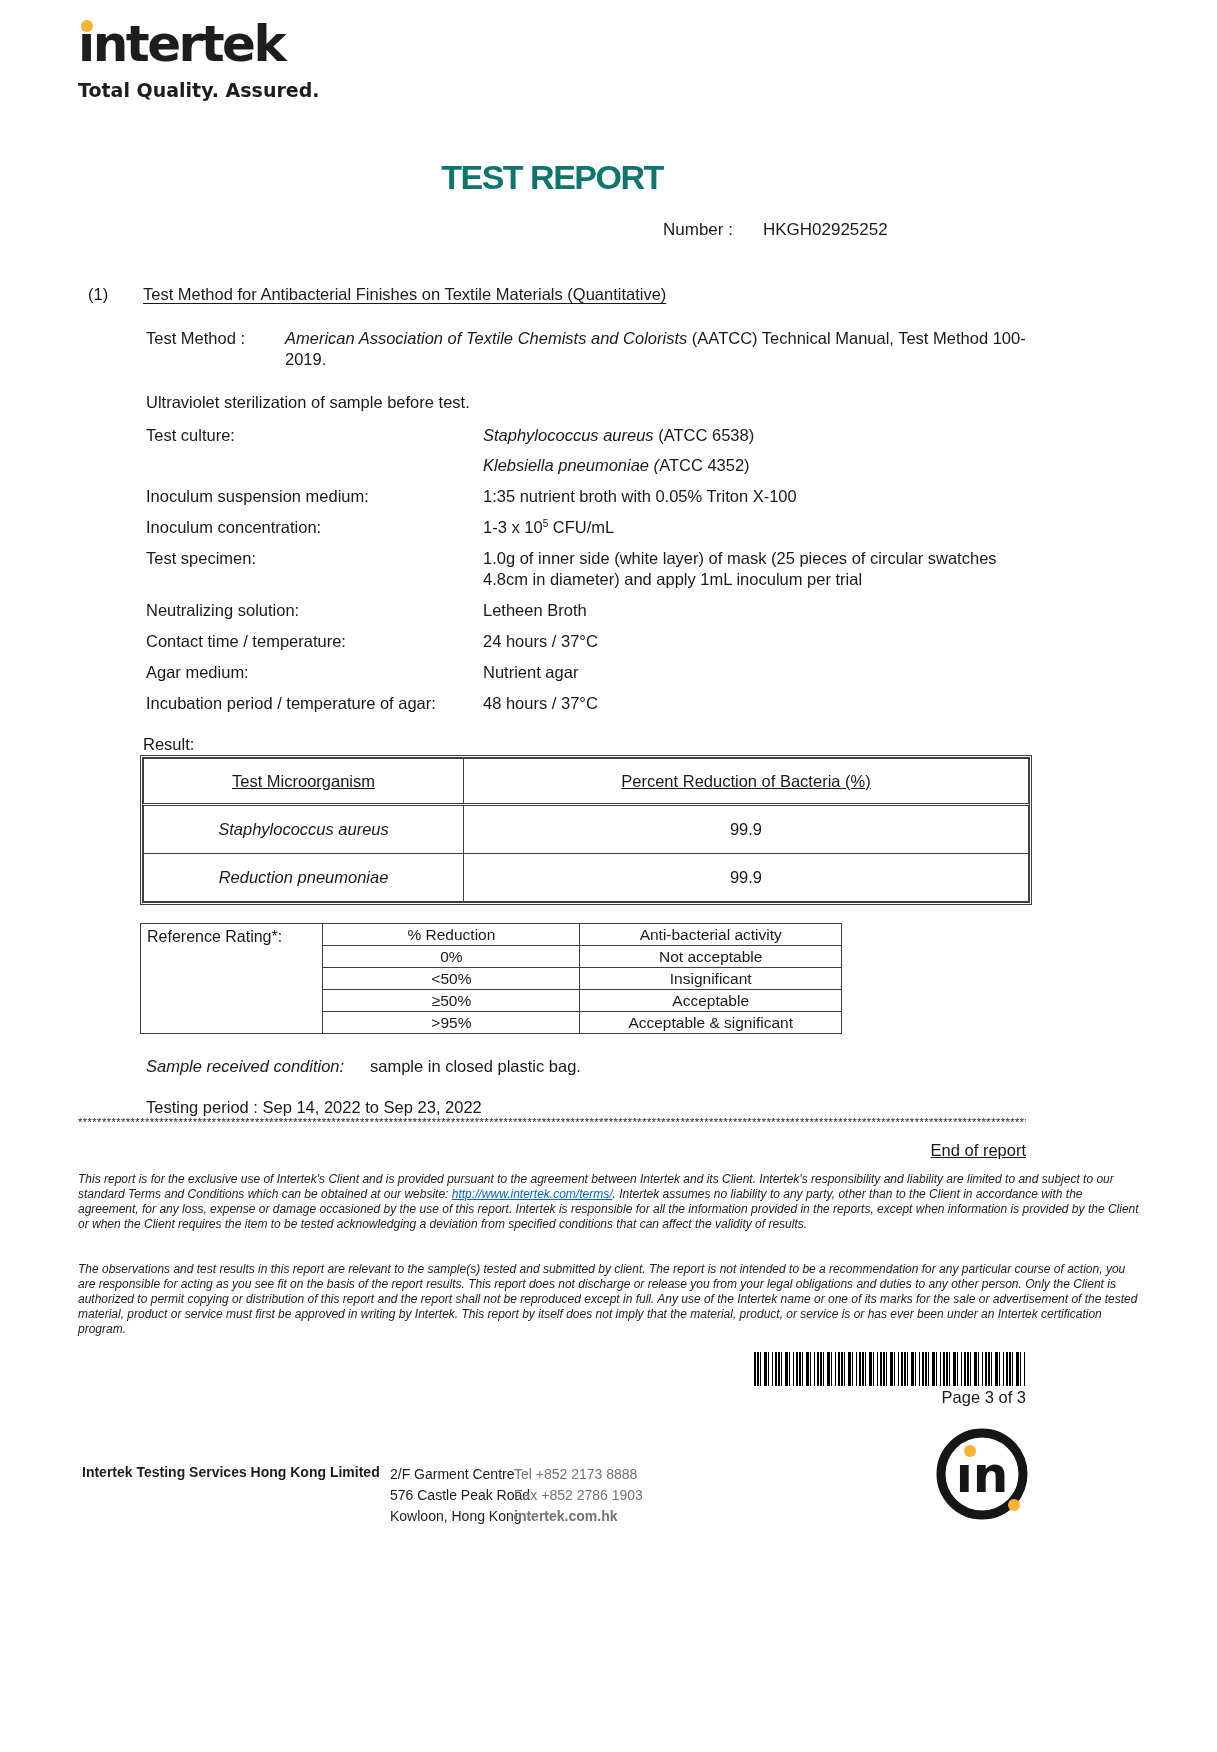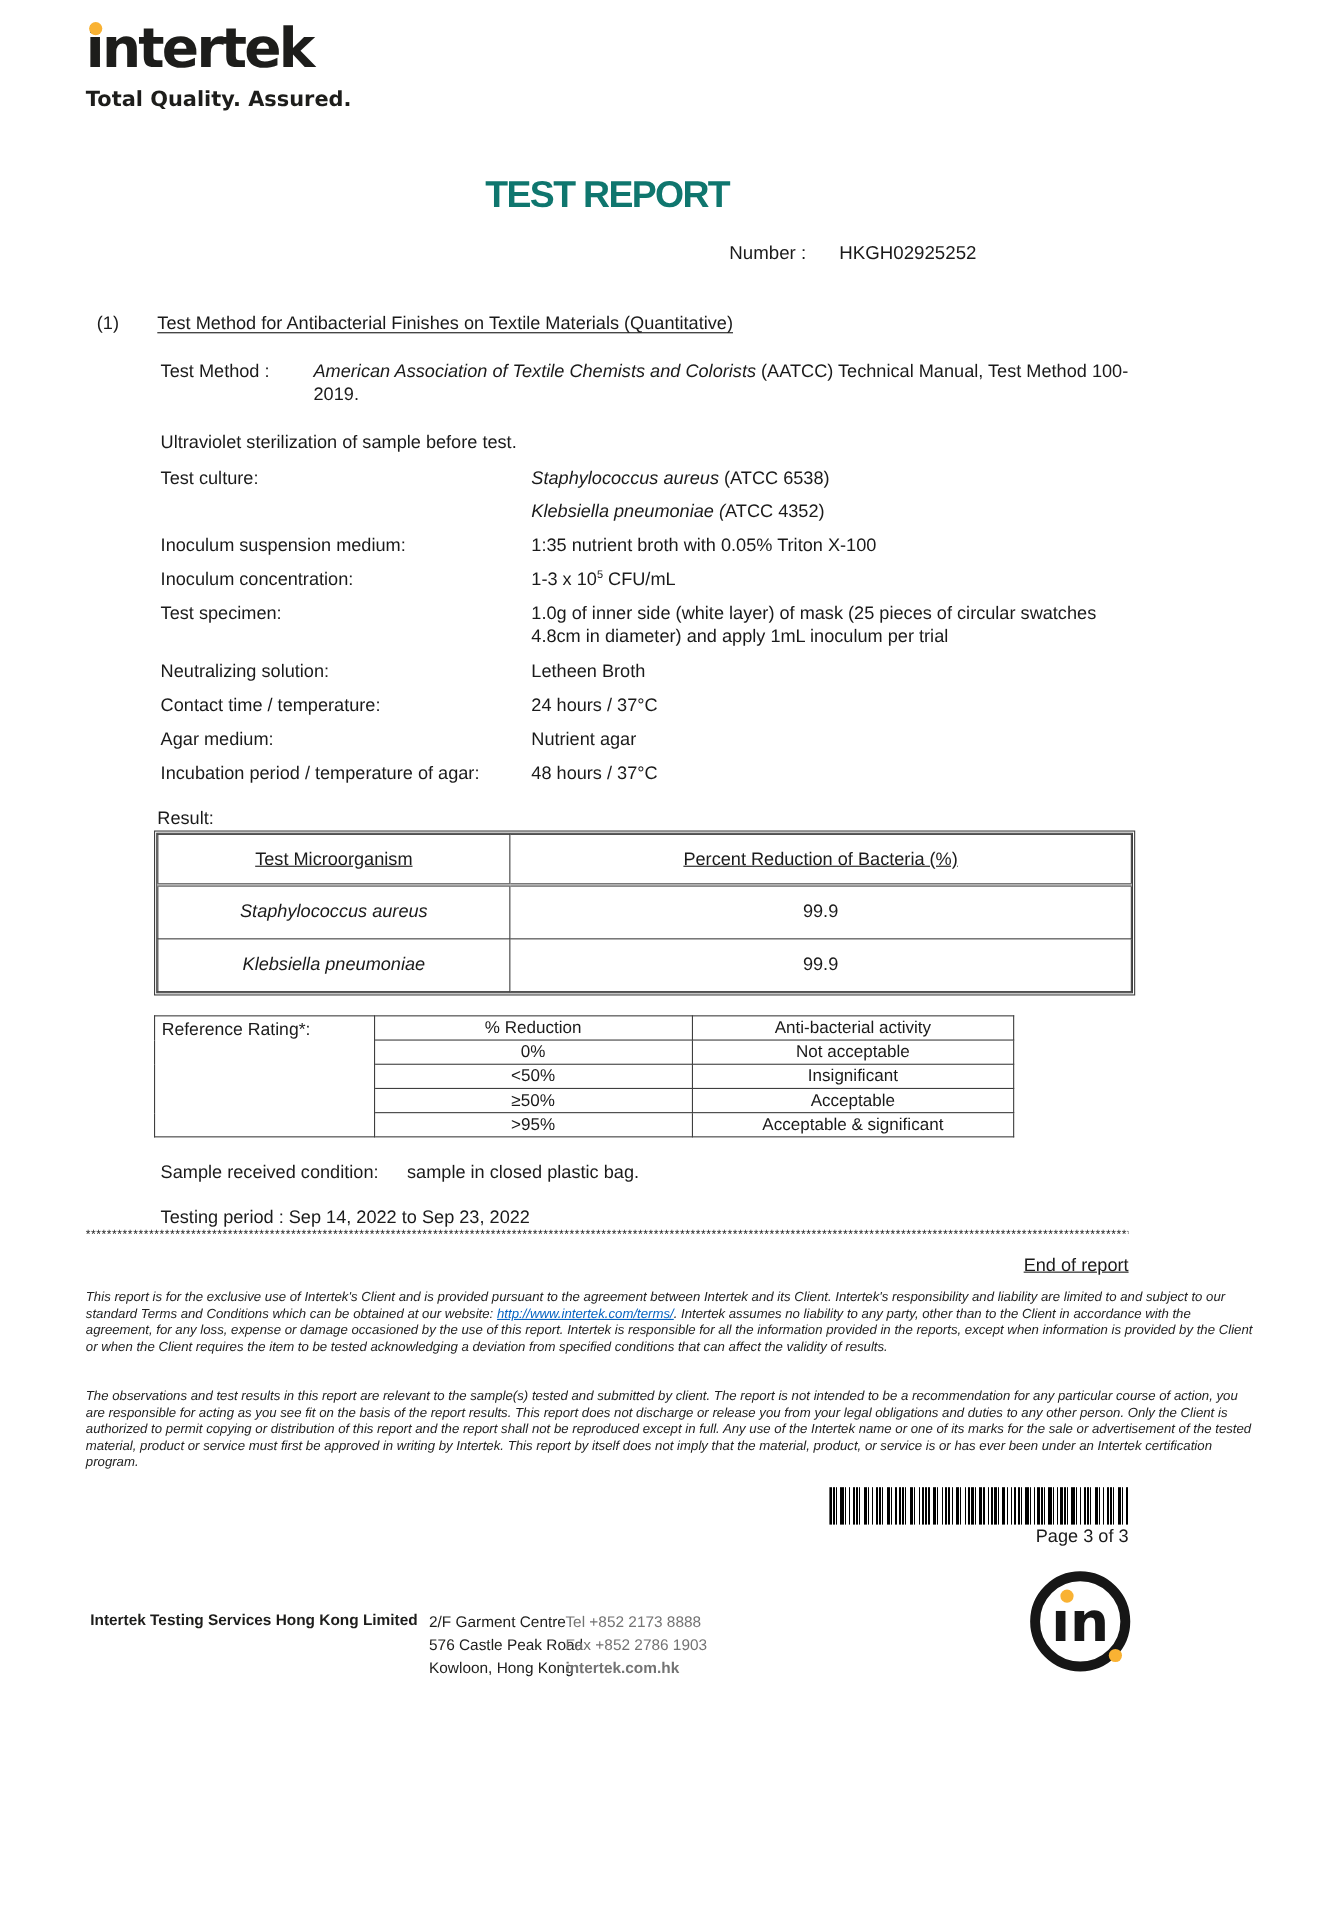--- a/index.html
+++ b/index.html
@@ -43,29 +43,29 @@
   sup{font-size:10px;line-height:0;}
 
   .result-label{margin-left:65px;margin-top:20px;}
   .rwrap{margin-left:62px;width:886px;border:3px double #3f3f3f;margin-top:0;}
   .rtable{border-collapse:collapse;width:100%;font-size:16.5px;}
   .rtable th{border:1px solid #3f3f3f;border-bottom:3px double #3f3f3f;height:42px;
              font-weight:normal;text-align:center;text-decoration:underline;}
   .rtable td{border:1px solid #3f3f3f;height:45px;text-align:center;}
   .rtable .c1{width:317px;}
 
-  .reftable{border-collapse:collapse;margin-left:62px;margin-top:18px;width:782px;font-size:15.5px;}
+  .reftable{border-collapse:collapse;margin-left:62px;margin-top:18px;width:702px;font-size:15.5px;}
   .reftable td{border:1px solid #3f3f3f;height:20px;text-align:center;padding:0 4px;}
   .reftable td.ref-label{width:215px;text-align:left;vertical-align:top;
                          padding:2px 6px;font-size:16px;}
   .reftable td.colA{width:333px;}
   .reftable td.colB{width:334px;}
 
   .sample{margin-left:68px;margin-top:22px;display:flex;}
-  .sample-label{width:224px;flex:none;}
+  .sample-label{width:224px;flex:none;font-style:italic;}
   .dates{margin-left:68px;margin-top:20px;}
   .stars{margin-top:-6px;width:948px;overflow:hidden;white-space:nowrap;
          font-size:11px;letter-spacing:.5px;}
   .end{margin-top:7px;text-align:right;text-decoration:underline;}
 
   
   .disc{position:absolute;left:78px;width:1063px;font-size:12px;font-style:italic;
         line-height:15px;color:#222;}
   .disc1{top:1160px;}
   .disc2{top:1250px;}
@@ -157,21 +157,21 @@
         <tbody>
             <tr>
           <th class="c1">Test Microorganism</th>
           <th>Percent Reduction of Bacteria (%)</th>
         </tr>
         <tr>
           <td class="c1 it">Staphylococcus aureus</td>
           <td>99.9</td>
         </tr>
         <tr>
-          <td class="c1 it">Klebsiella pneumoniae</td>
+          <td class="c1 it">Reduction pneumoniae</td>
           <td>99.9</td>
         </tr>
       </tbody>
         </table>
     </div>
 
     <table class="reftable">
       <tbody>
           <tr>
         <td class="ref-label" rowspan="5">Reference Rating*:</td>

